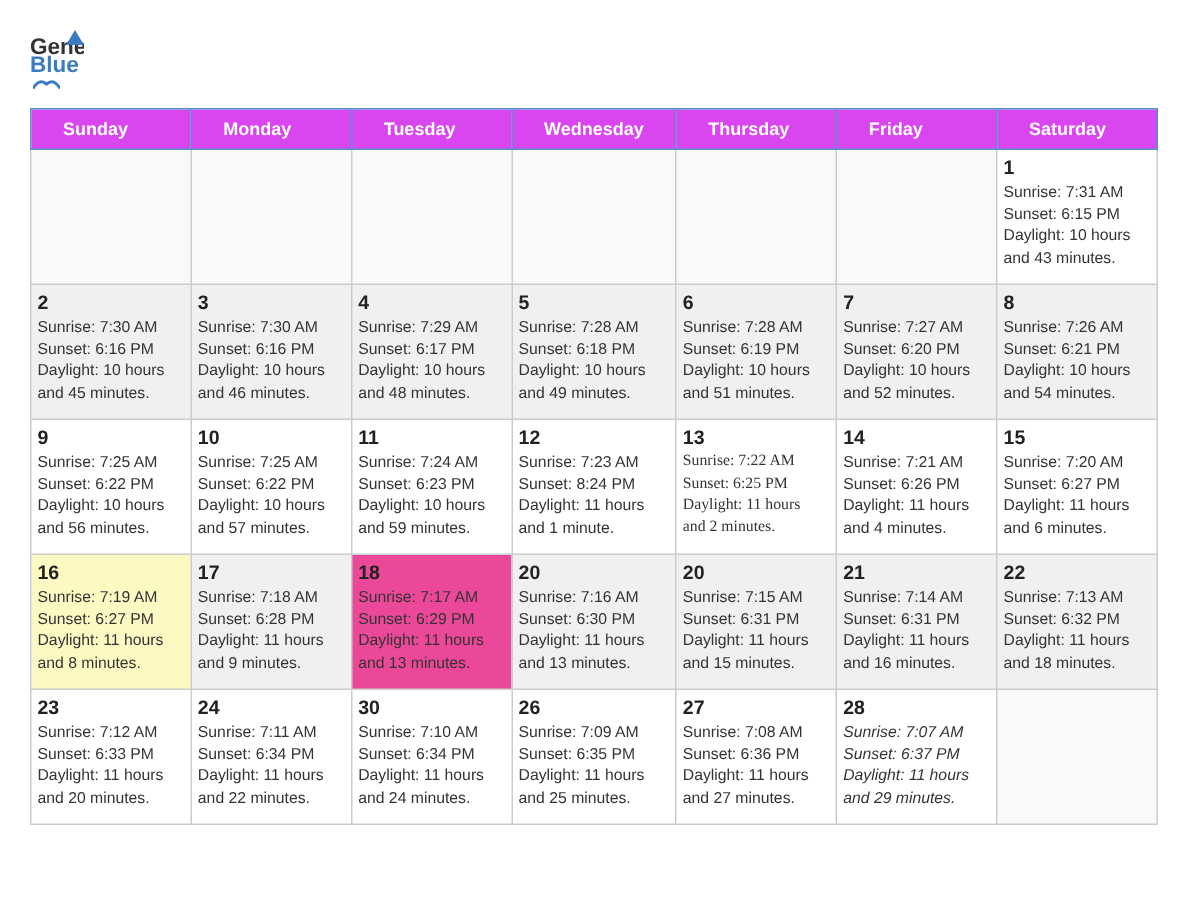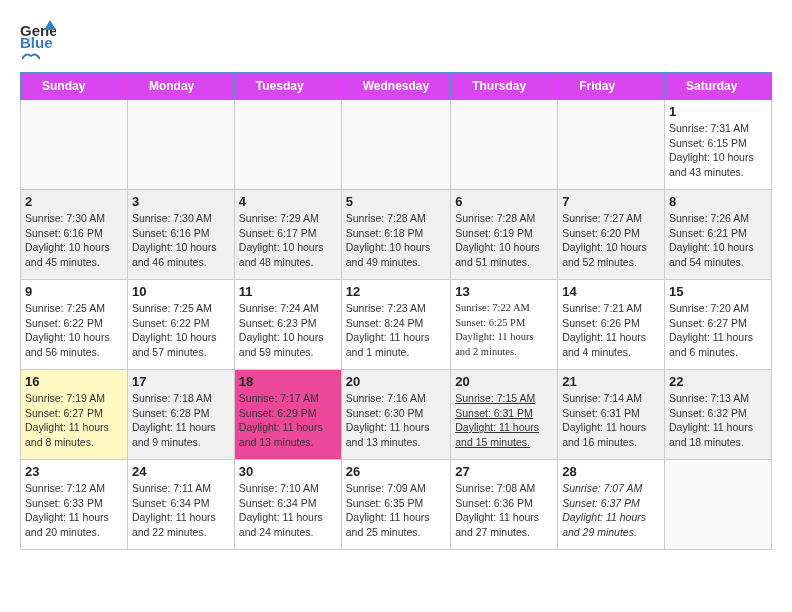--- a/index.html
+++ b/index.html
@@ -258,21 +258,21 @@
         </td>
         <td style="background: rgb(240, 240, 240);">
           <span class="day-number">20</span>
           <div class="day-info" style="white-space: pre-line;">Sunrise: 7:16 AM
 Sunset: 6:30 PM
 Daylight: 11 hours
 and 13 minutes.</div>
         </td>
         <td style="background: rgb(240, 240, 240);">
           <span class="day-number">20</span>
-          <div class="day-info" style="white-space: pre-line; text-decoration: underline;">Sunrise: 7:15 AM
+          <div class="day-info" style="white-space: pre-line;">Sunrise: 7:15 AM
 Sunset: 6:31 PM
 Daylight: 11 hours
 and 15 minutes.</div>
         </td>
         <td style="background: rgb(240, 240, 240);">
           <span class="day-number">21</span>
           <div class="day-info" style="white-space: pre-line;">Sunrise: 7:14 AM
 Sunset: 6:31 PM
 Daylight: 11 hours
 and 16 minutes.</div>

